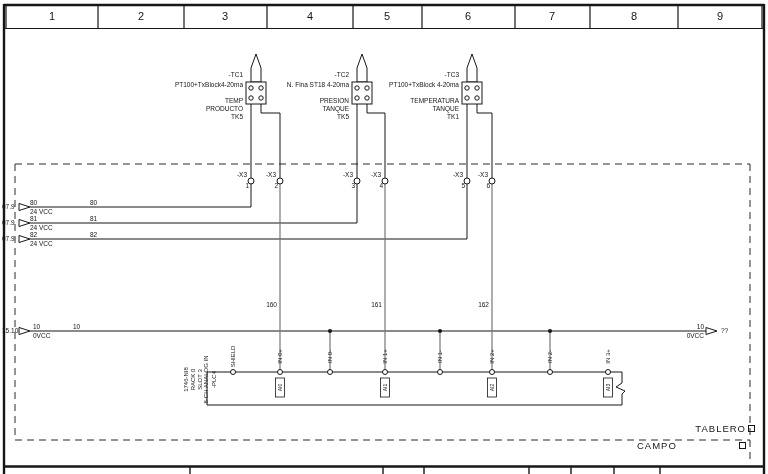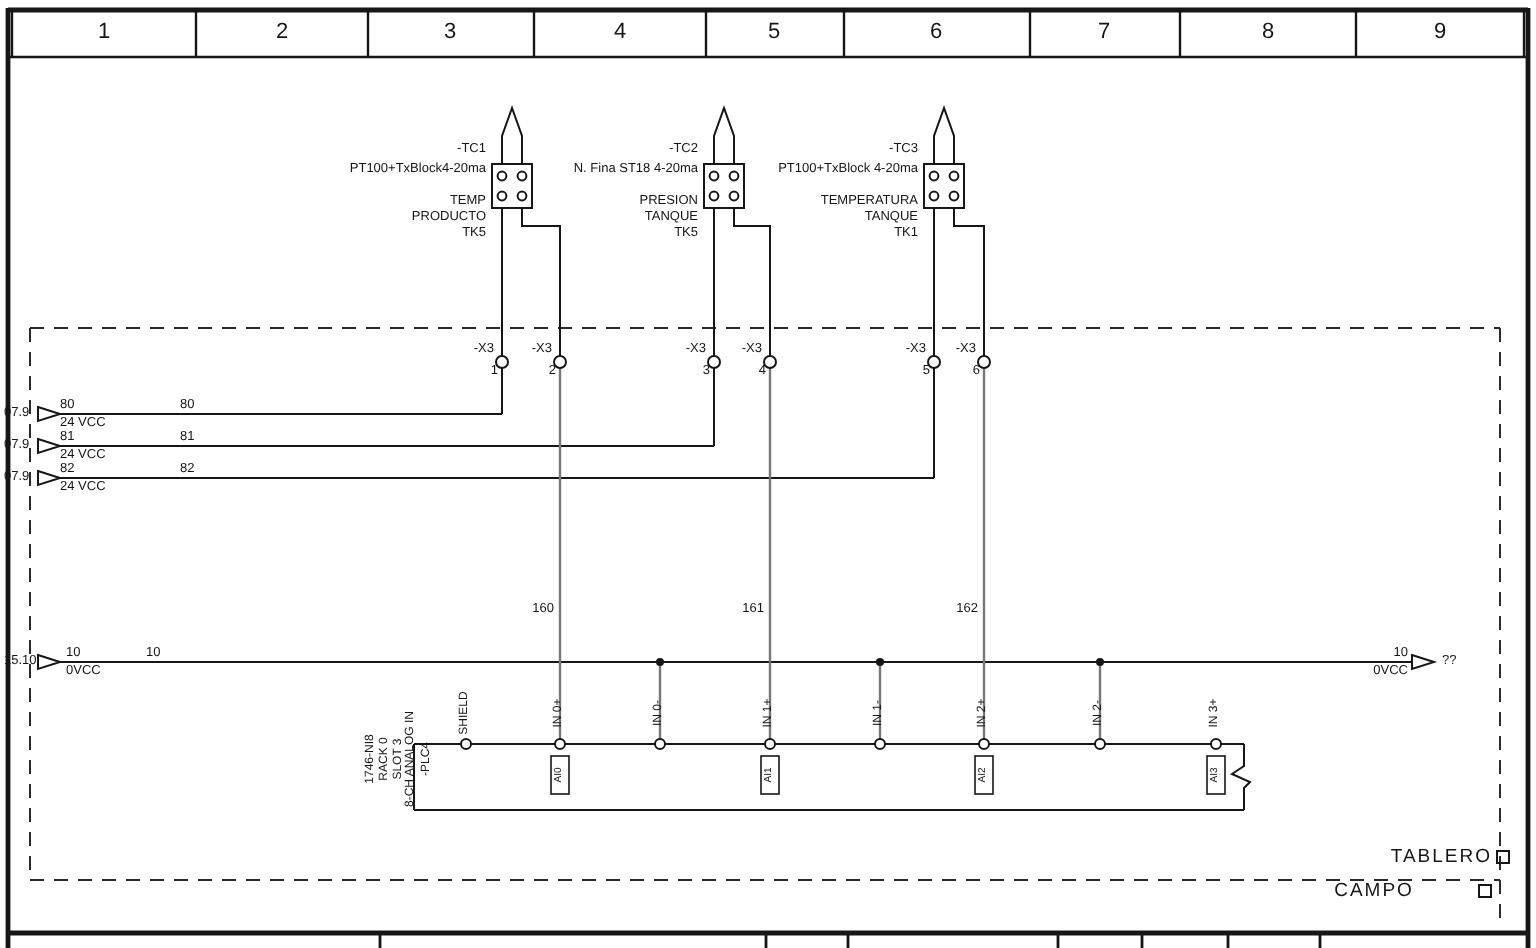--- a/index.html
+++ b/index.html
@@ -236,16 +236,16 @@
 <div class="t rot" style="left:533px;top:351.5px;width:34px">IN 2-</div>
 <div class="t rot" style="left:591px;top:351.5px;width:34px">IN 3+</div>
 
 <div class="t rot mark" style="left:272px;top:384px;width:16px">AI0</div>
 <div class="t rot mark" style="left:377px;top:384px;width:16px">AI1</div>
 <div class="t rot mark" style="left:484px;top:384px;width:16px">AI2</div>
 <div class="t rot mark" style="left:600px;top:384px;width:16px">AI3</div>
 
 <div class="zone ra" style="left:646px;top:423px;width:100px;text-align:right">TABLERO</div>
 <span class="sqr" style="left:748px;top:425px"></span>
-<div class="zone ra" style="left:637px;top:440px;width:100px;text-align:center">CAMPO</div>
+<div class="zone ra" style="left:637px;top:440px;width:100px;text-align:left">CAMPO</div>
 <span class="sqr" style="left:739px;top:442px"></span>
 
 </div>
 
 </body></html>

